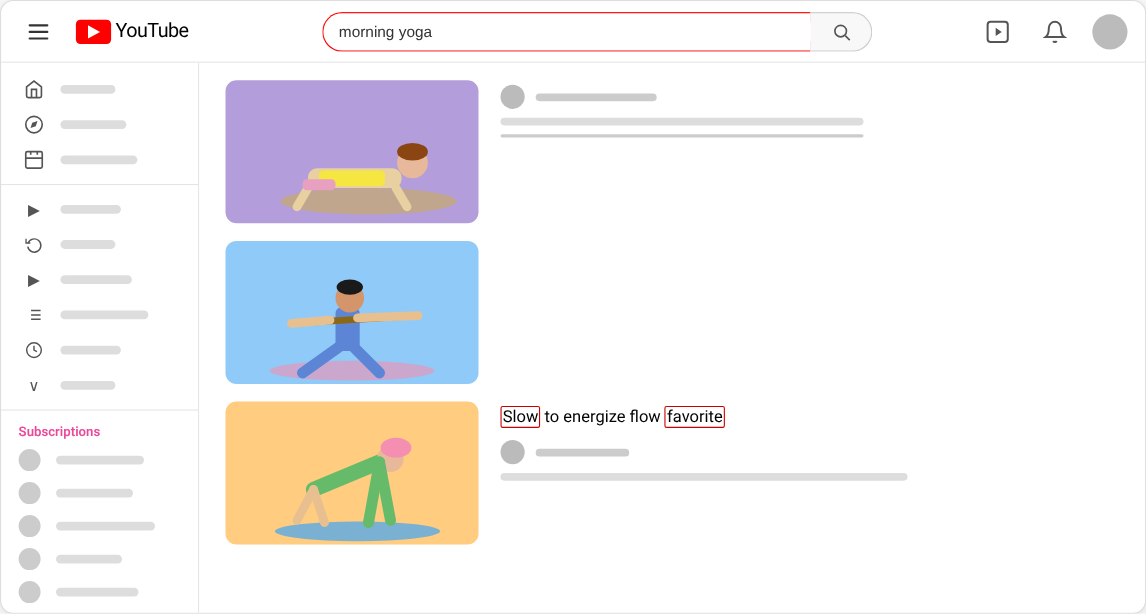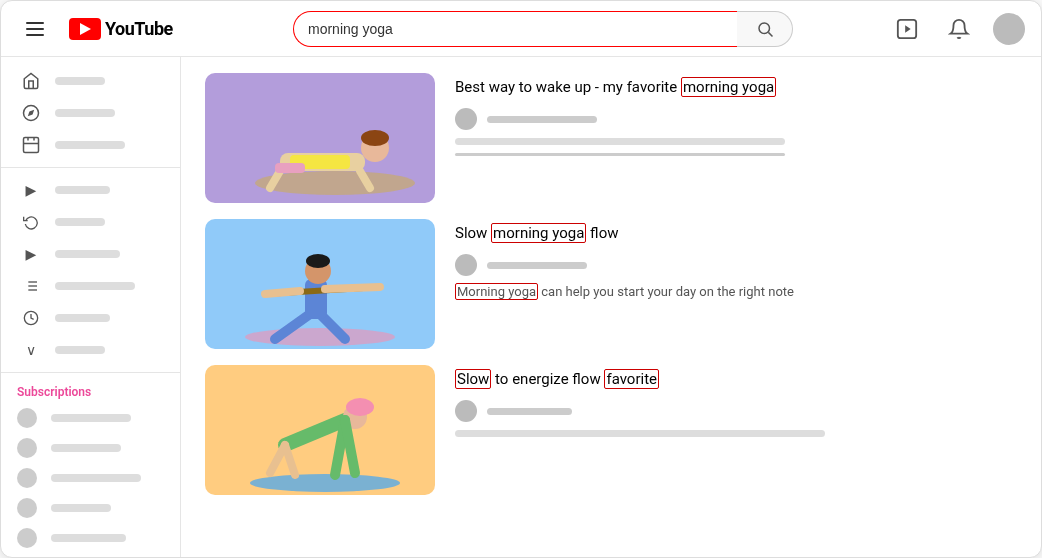--- a/index.html
+++ b/index.html
@@ -67,21 +67,21 @@
       justify-content: center;
     }
     .logo-icon::after {
       content: '';
       border-left: 11px solid white;
       border-top: 6px solid transparent;
       border-bottom: 6px solid transparent;
     }
     .logo-text {
       font-size: 18px;
-      font-weight: 700;
+      font-weight: 400;
       color: #030303;
       letter-spacing: -0.5px;
     }
     .search-bar {
       flex: 1;
       display: flex;
       align-items: center;
       justify-content: center;
     }
     .search-form {
@@ -459,23 +459,20 @@
 
               <line x1="75" y1="98" x2="65" y2="115" stroke="#e8d0a0" stroke-width="8" stroke-linecap="round"></line>
               <line x1="155" y1="98" x2="165" y2="115" stroke="#e8d0a0" stroke-width="8" stroke-linecap="round"></line>
 
               <rect x="85" y="82" width="60" height="14" rx="4" fill="#f5e642"></rect>
 
               <rect x="70" y="90" width="30" height="10" rx="4" fill="#e8a0c0"></rect>
             </svg>
           </div>
           <div class="video-info">
-            <div class="video-title">
-              <span>Best way to wake up - my favorite </span><span class="keyword-highlight">morning yoga</span>
-            </div>
             <div class="video-meta">
               <div class="meta-avatar"></div>
               <div class="meta-bar" style="width:110px"></div>
             </div>
             <div class="video-desc-bar" style="width:330px"></div>
             <div class="progress-bar-row" style="width:330px; margin-top:8px"></div>
           </div>
         </div>
 
         <div class="video-card">
@@ -491,32 +488,20 @@
               <rect x="100" y="60" width="22" height="40" rx="6" fill="#5c85d6"></rect>
 
               <circle cx="113" cy="52" r="13" fill="#d4956a"></circle>
 
               <ellipse cx="113" cy="42" rx="12" ry="7" fill="#1a1a1a"></ellipse>
 
               <line x1="60" y1="75" x2="175" y2="68" stroke="#8b6914" stroke-width="6" stroke-linecap="round"></line>
               <line x1="95" y1="72" x2="60" y2="75" stroke="#e8c090" stroke-width="8" stroke-linecap="round"></line>
               <line x1="120" y1="70" x2="175" y2="68" stroke="#e8c090" stroke-width="8" stroke-linecap="round"></line>
             </svg>
-          </div>
-          <div class="video-info">
-            <div class="video-title">
-              <span>Slow </span><span class="keyword-highlight">morning yoga</span><span> flow</span>
-            </div>
-            <div class="video-meta">
-              <div class="meta-avatar"></div>
-              <div class="meta-bar" style="width:100px"></div>
-            </div>
-            <div style="margin-top:6px; font-size:13px; color:#555;">
-              <span class="keyword-highlight">Morning yoga</span><span> can help you start your day on the right note</span>
-            </div>
           </div>
         </div>
 
         <div class="video-card">
           <div class="video-thumbnail thumbnail-3">
             <svg class="thumbnail-svg" viewBox="0 0 230 130">
 
               <ellipse cx="120" cy="118" rx="75" ry="9" fill="#42a5f5" opacity="0.7"></ellipse>
 
               <line x1="80" y1="80" x2="140" y2="55" stroke="#66bb6a" stroke-width="14" stroke-linecap="round"></line>

